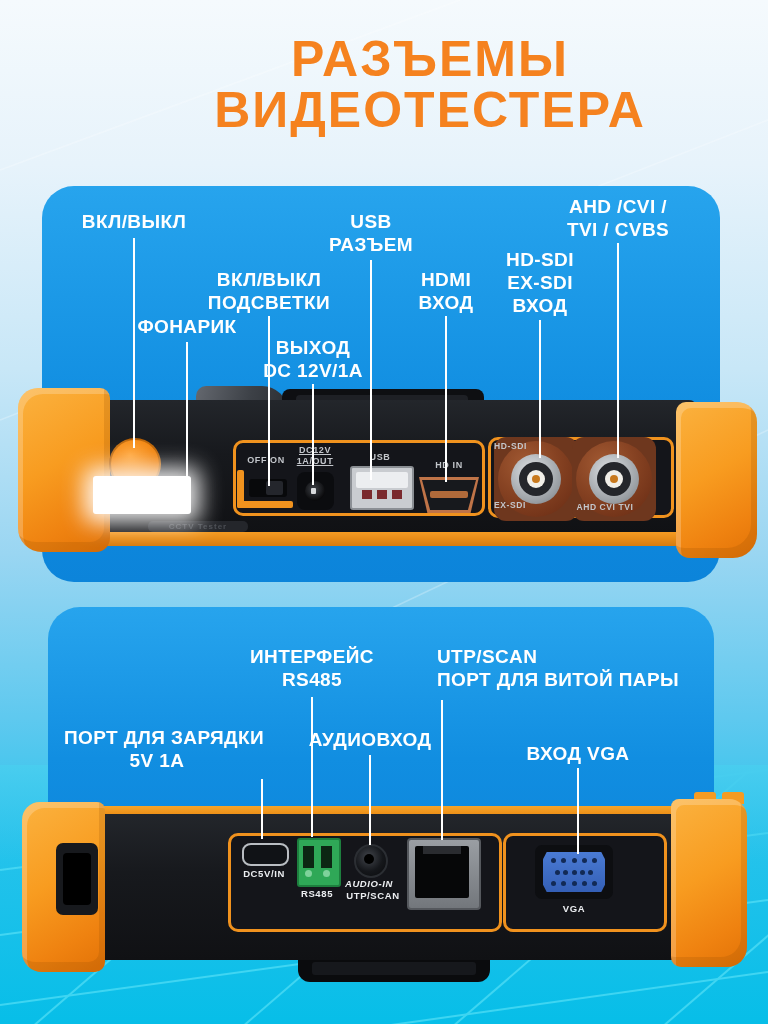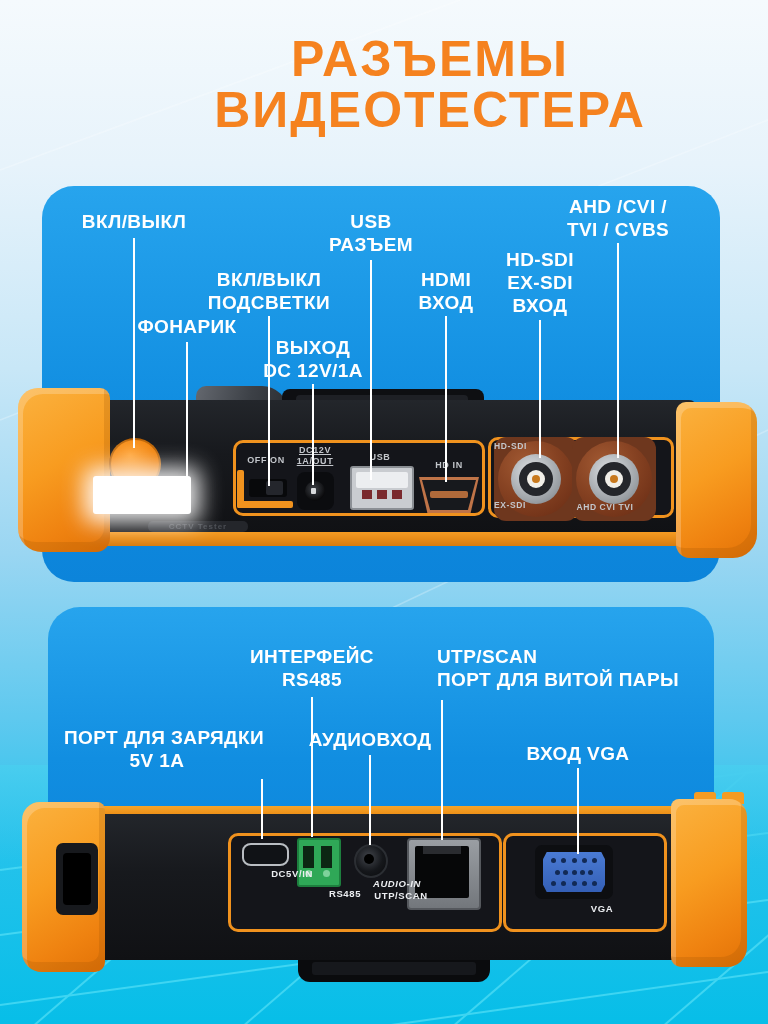--- a/index.html
+++ b/index.html
@@ -24,21 +24,21 @@
   .co-right{transform:none;text-align:center;}
   .cl{position:absolute;width:2px;background:#fff;z-index:6;}
   
   .dev{position:absolute;z-index:4;}
   .body1{position:absolute;background:linear-gradient(180deg,#23262b 0%,#17191d 40%,#101114 100%);}
   .bumper{position:absolute;background:linear-gradient(150deg,#FBB23F 0%,#F89C20 45%,#EF8210 78%,#E27207 100%);
           box-shadow:inset -6px -10px 0 rgba(140,70,0,.18), inset 5px 6px 0 rgba(255,255,255,.22);}
   .recess{position:absolute;background:#14151a;border:3px solid #F0921E;border-radius:10px;}
   .plabel{position:absolute;color:#c3c6cb;font-size:9px;font-weight:bold;letter-spacing:.6px;
           text-align:center;line-height:1.2;z-index:5;}
-  .plabel-w{color:#eceef1;font-size:9.5px;margin-left:28px;}
+  .plabel-w{color:#eceef1;font-size:9.5px;}
   
   .bnc{position:absolute;width:76px;height:76px;z-index:4;}
   .bnc div{position:absolute;border-radius:50%;}
   .bnc .base{inset:-4px;border-radius:12px;background:#6e371e;}
   .bnc .flange{inset:0;background:radial-gradient(circle at 36% 30%,#a25a33 0%,#864222 45%,#662a13 100%);}
   .bnc .ring{inset:13px;background:radial-gradient(circle at 40% 35%,#dfe2e5,#989da2 70%,#6d7176 100%);}
   .bnc .innerD{inset:21px;background:#24262b;}
   .bnc .disc{inset:29px;background:#f1efe9;}
   .bnc .pin{inset:34px;background:#c8791d;}
 </style>

